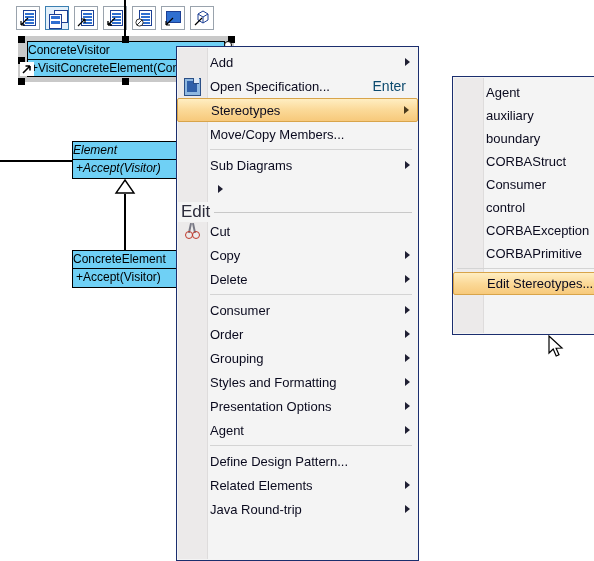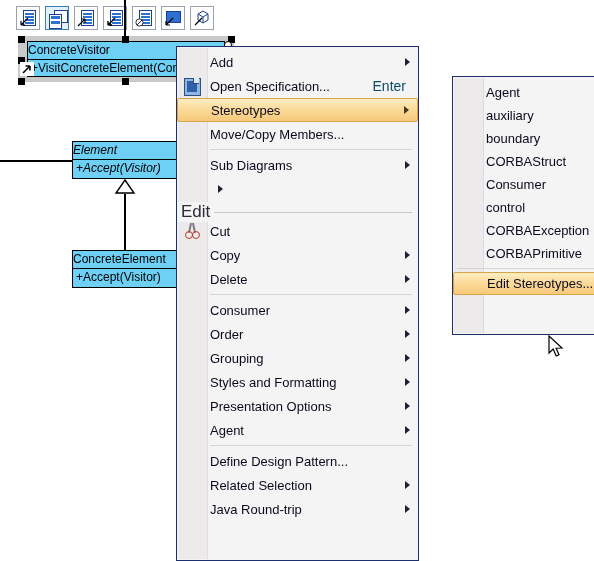--- a/index.html
+++ b/index.html
@@ -303,21 +303,21 @@
         </div>
         <div class="mi">
           <span class="lbl">Agent</span>
           <span class="arr"></span>
         </div>
         <div class="sep-full"></div>
         <div class="mi">
           <span class="lbl">Define Design Pattern...</span>
         </div>
         <div class="mi">
-          <span class="lbl">Related Selection</span>
+          <span class="lbl">Related Elements</span>
           <span class="arr"></span>
         </div>
         <div class="mi">
           <span class="lbl">Java Round-trip</span>
           <span class="arr"></span>
         </div>
       </div>
   </div>
 
   <div class="submenu" id="sub-menu" style="left:418px; top:76px; width:208px; height:259px;margin-left:34px;">

